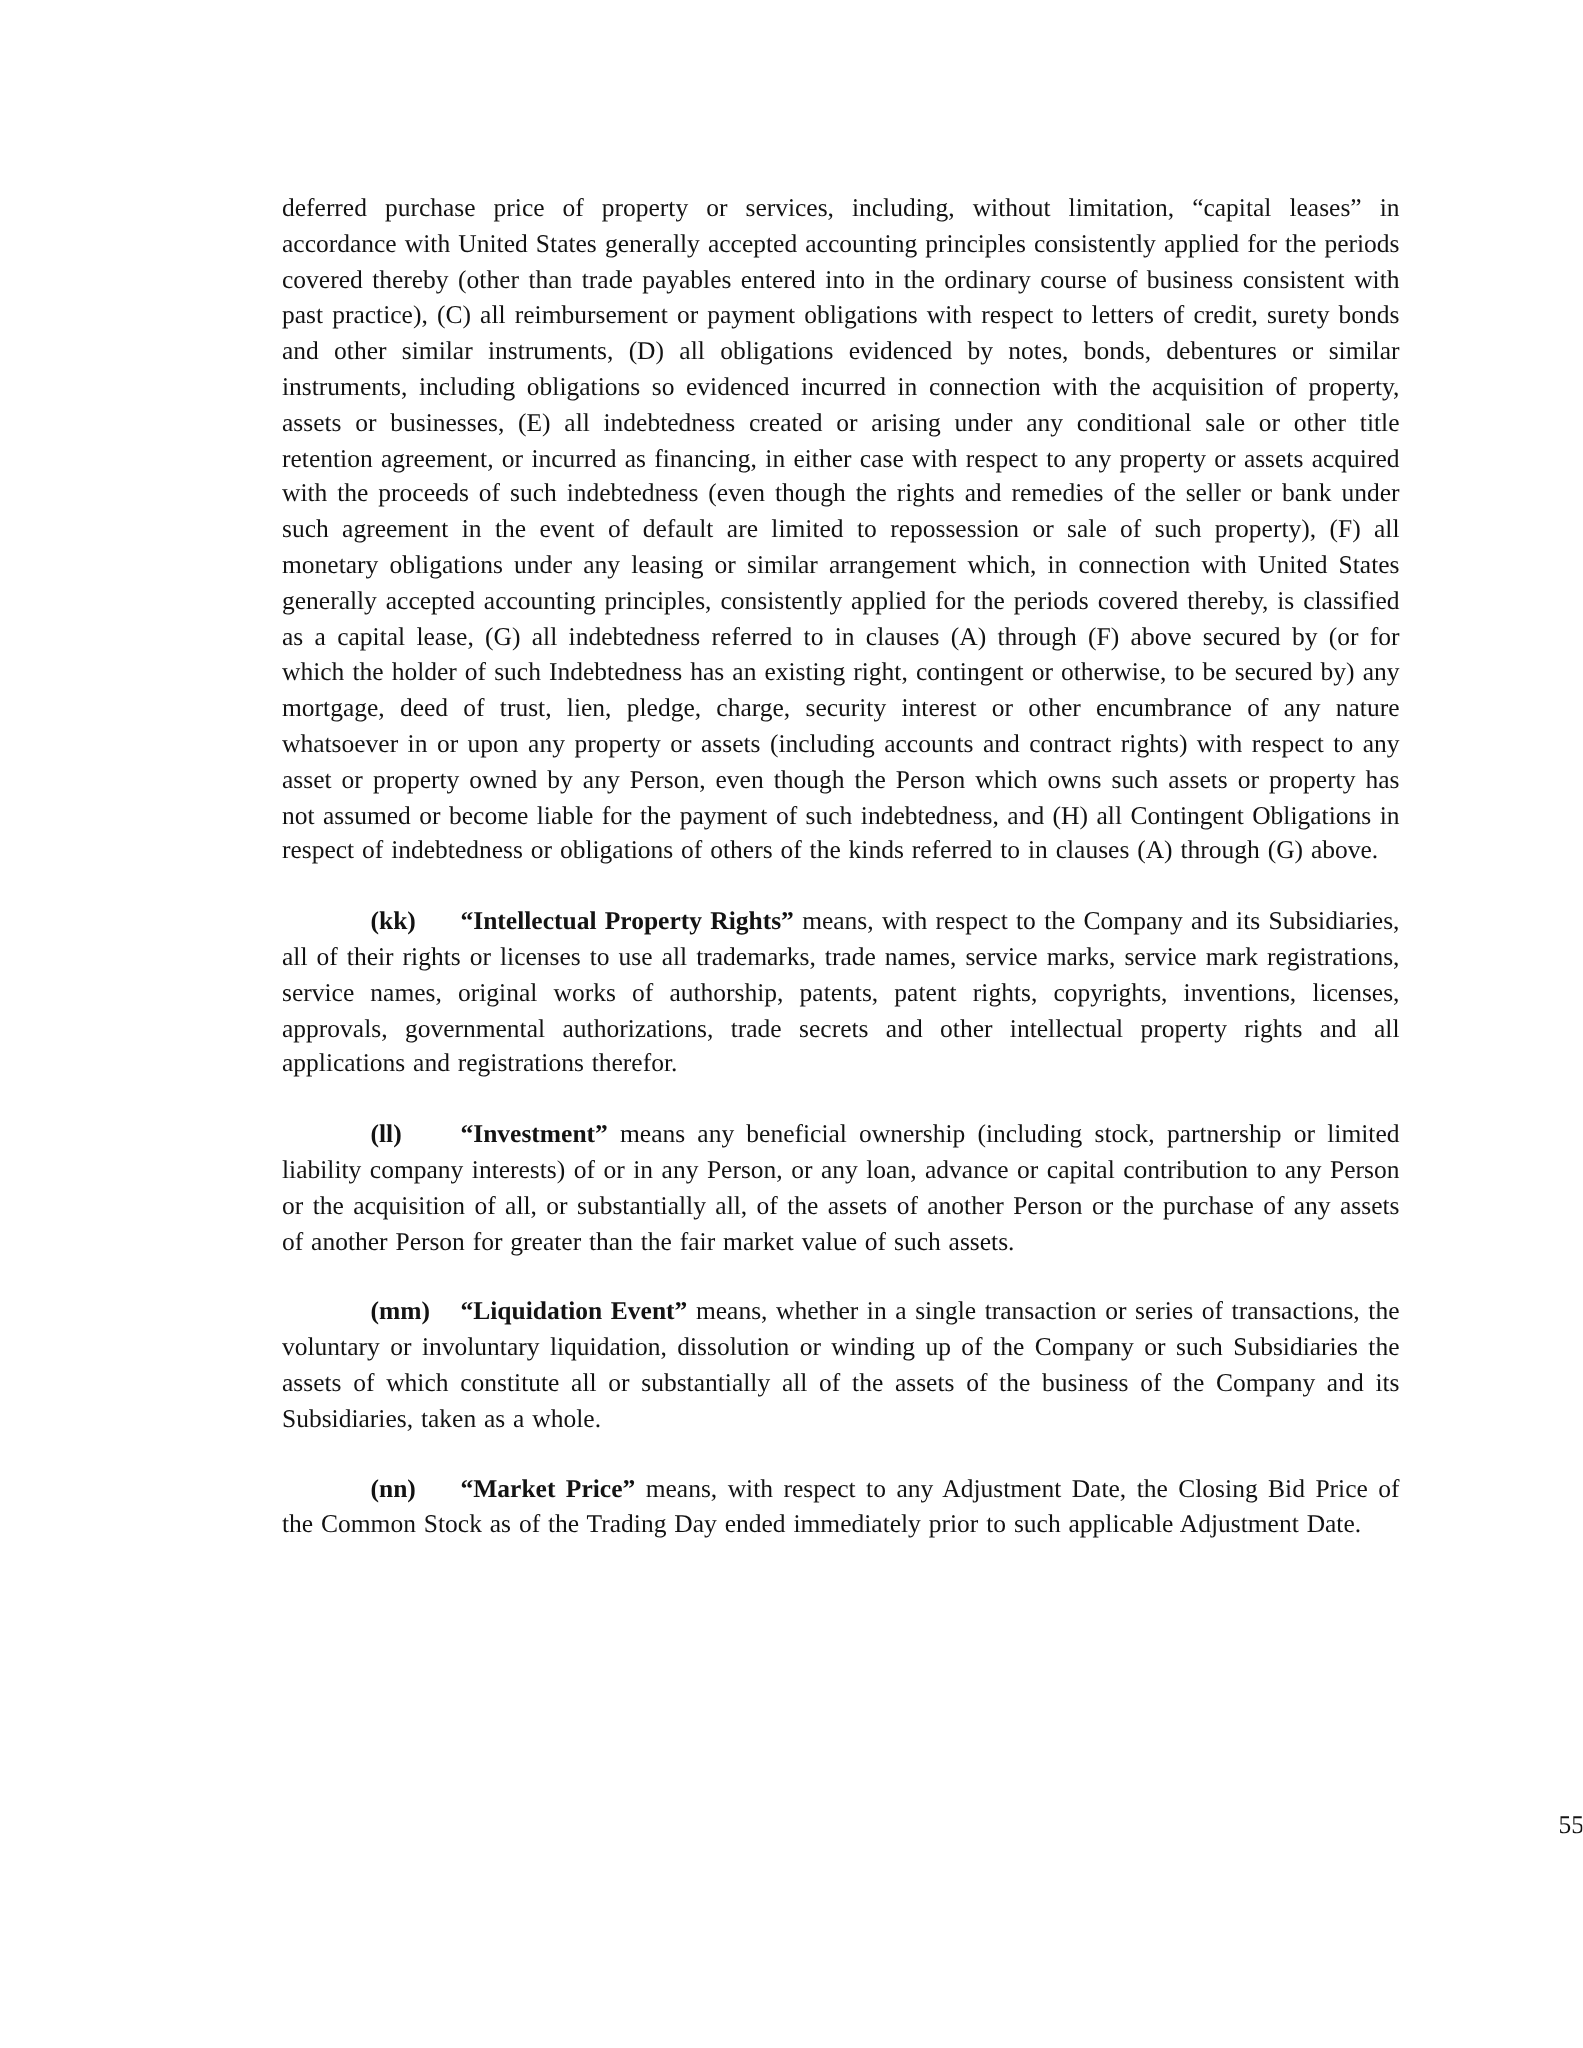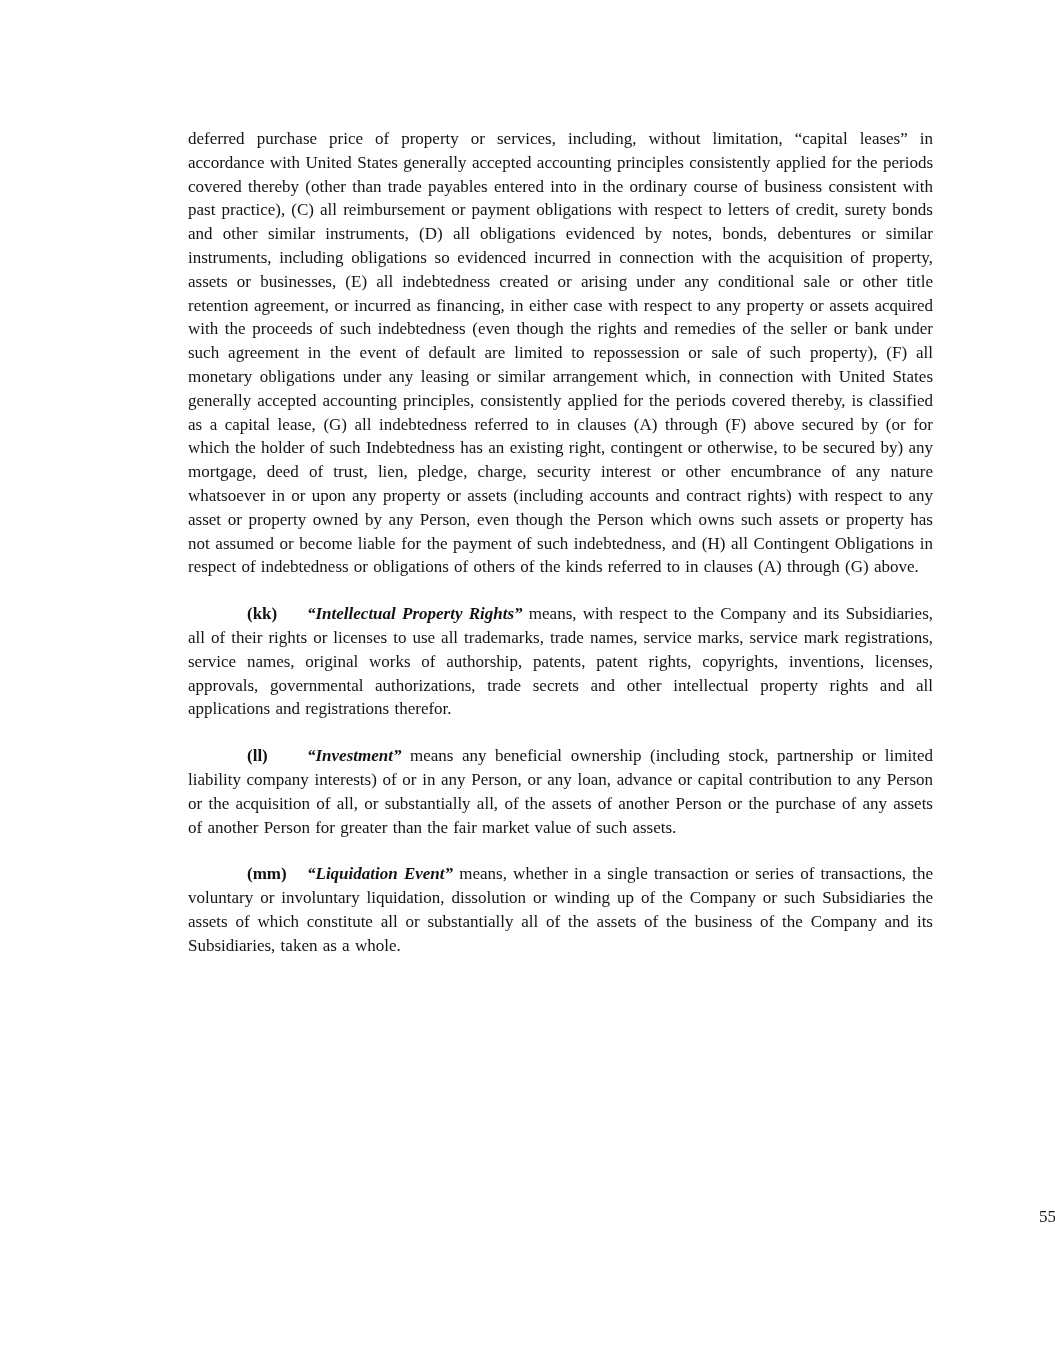--- a/index.html
+++ b/index.html
@@ -33,21 +33,20 @@
     text-indent: 59px;
   }
   .def-label {
     display: inline-block;
     width: 60px;
     text-indent: 0;
     font-weight: bold;
   }
   .def-term {
     font-weight: bold;
-    font-style: italic;
   }
   .page-number {
     position: absolute;
     top: 1205px;
     left: 1px;
     width: 100%;
     text-align: right;
     font-size: 17px;
   }
 </style>
@@ -64,17 +63,20 @@
     </p>
 
     <p class="definition">
       <span class="def-label">(ll)</span><span class="def-term">“Investment”</span><span> means any beneficial ownership (including stock, partnership or limited liability company interests) of or in any Person, or any loan, advance or capital contribution to any Person or the acquisition of all, or substantially all, of the assets of another Person or the purchase of any assets of another Person for greater than the fair market value of such assets.</span>
     </p>
 
     <p class="definition">
       <span class="def-label">(mm)</span><span class="def-term">“Liquidation Event”</span><span> means, whether in a single transaction or series of transactions, the voluntary or involuntary liquidation, dissolution or winding up of the Company or such Subsidiaries the assets of which constitute all or substantially all of the assets of the business of the Company and its Subsidiaries, taken as a whole.</span>
     </p>
 
+    <p class="definition">
+      <span class="def-label">(nn)</span><span class="def-term">“Market Price”</span><span> means, with respect to any Adjustment Date, the Closing Bid Price of the Common Stock as of the Trading Day ended immediately prior to such applicable Adjustment Date.</span>
+    </p>
 
   </div>
 
   <div class="page-number">55</div>
 </div>
 
 </body></html>

